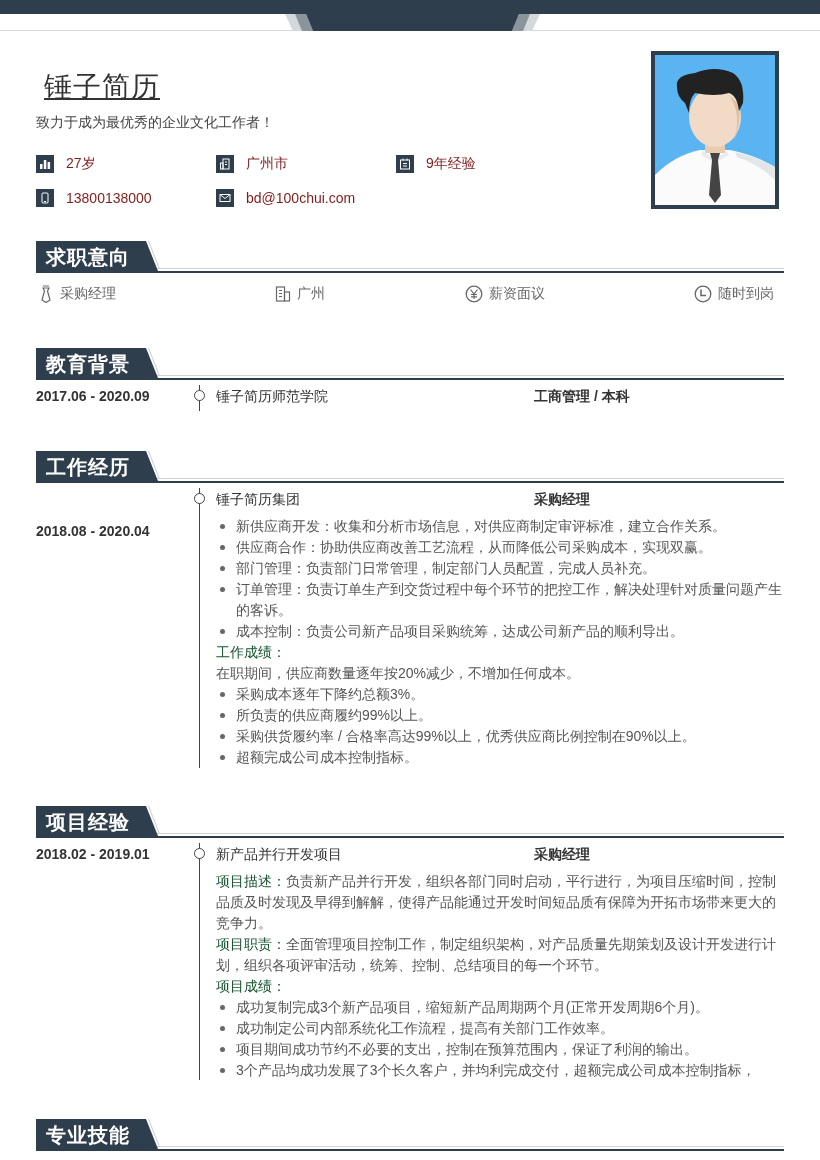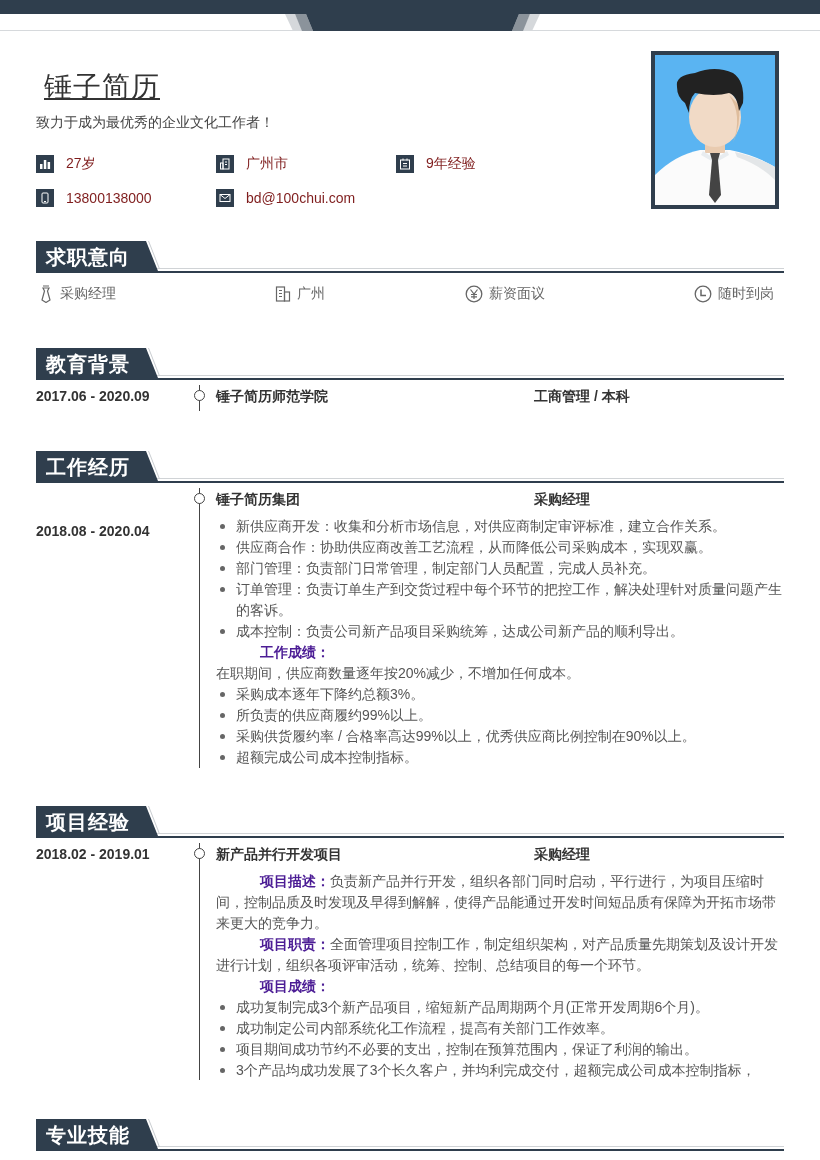--- a/index.html
+++ b/index.html
@@ -22,31 +22,31 @@
   .sec-head { position: absolute; left: 36px; width: 748px; height: 32px; }
   .sec-head .bar { position: absolute; left: 0; bottom: 0; width: 748px; height: 2px; background: #2f3e4d; }
   .sec-head .thin { position: absolute; left: 110px; bottom: 4px; width: 638px; height: 1px; background: #d0d3d6; }
   .sec-head .label { position: absolute; left: 0; top: 0; height: 32px; width: 110px; background: #2f3e4d; color: #fff; font-size: 20px; font-weight: bold; line-height: 32px; padding-left: 10px; letter-spacing: 1px; }
   .sec-head svg { position: absolute; left: 108px; top: 0; }
 
   .intent { position: absolute; top: 285px; display: flex; align-items: center; font-size: 14px; color: #666; }
   .intent svg { margin-right: 6px; }
 
   .date { position: absolute; left: 36px; font-size: 14px; font-weight: bold; color: #333; }
-  .org { position: absolute; left: 216px; font-size: 14px; font-weight: bold; color: #333; }
+  .org { position: absolute; left: 216px; font-size: 14px; font-weight: normal; color: #333; }
   .role { position: absolute; left: 534px; font-size: 14px; font-weight: bold; color: #333; }
 
   .tl-line { position: absolute; left: 199px; width: 1px; background: #444; }
   .tl-dot { position: absolute; left: 194px; width: 11px; height: 11px; border: 1.5px solid #444; border-radius: 50%; background: #fff; }
 
   .body { position: absolute; left: 216px; width: 570px; font-size: 14px; color: #555; line-height: 21px; }
   .body ul { list-style: none; }
   .body li { position: relative; padding-left: 20px; }
   .body li::before { content: ""; position: absolute; left: 4px; top: 8px; width: 5px; height: 5px; border-radius: 50%; background: #666; }
-  .body .sub { font-weight: bold; color: #4c1d95; margin-left: 44px; }
+  .body .sub { font-weight: normal; color: #14532d; }
 </style>
 </head>
 <body>
 
 <div class="topbar"></div>
 <div class="topline"></div>
 <svg class="tab-deco" viewBox="0 0 255 17">
   <polygon points="0,0 10,17 245,17 255,0" fill="#fff"></polygon>
   <polygon points="0,0 8,17 18,17 10,0" fill="#d5d8db"></polygon>
   <polygon points="245,0 237,17 247,17 255,0" fill="#d5d8db"></polygon>

